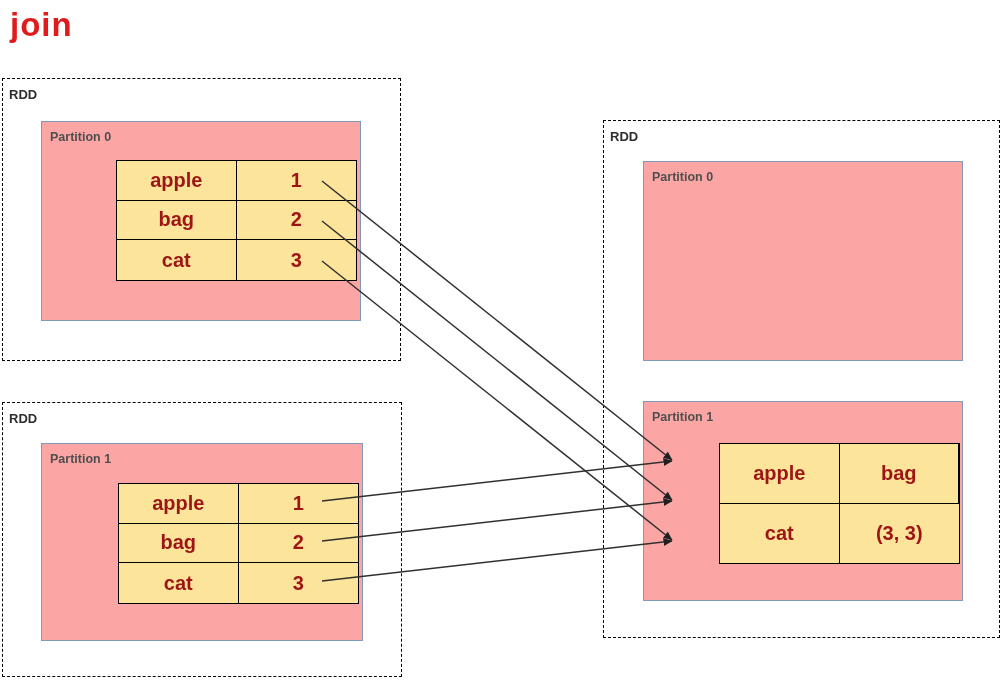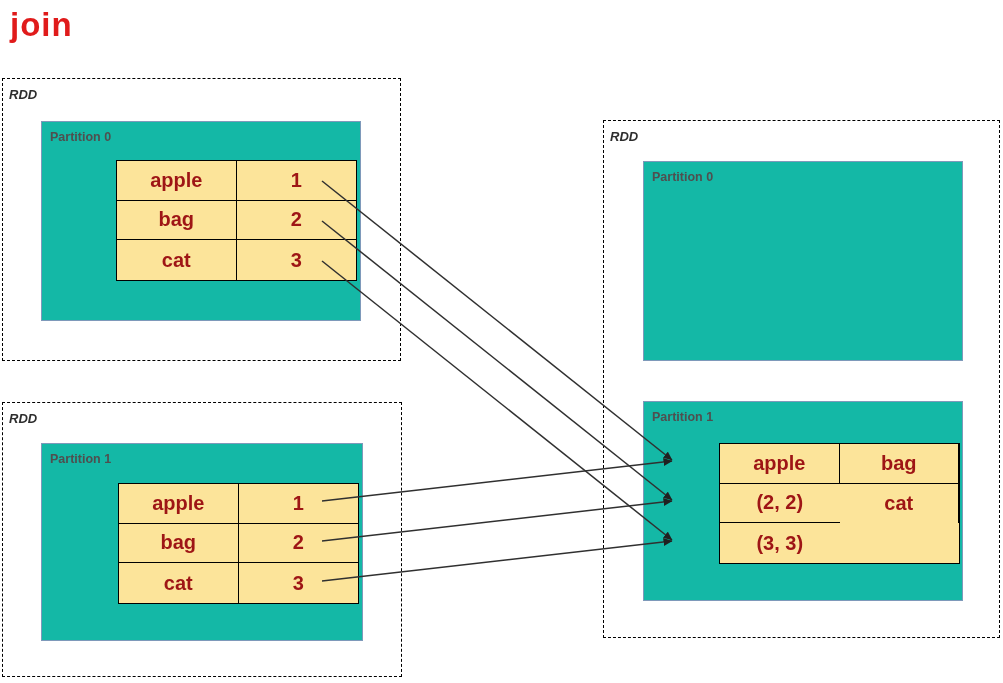--- a/index.html
+++ b/index.html
@@ -30,25 +30,24 @@
     background: transparent;
     box-sizing: border-box;
   }
   .rdd-label {
     position: absolute;
     left: 6px;
     top: 8px;
     font-size: 13px;
     font-weight: bold;
     color: #2e2e2e;
-    font-style: italic;
   }
   .partition {
     position: absolute;
-    background: #14b8a6;
+    background: #fca5a5;
     border: 1px solid #7e99ba;
     box-sizing: border-box;
   }
   .partition-label {
     position: absolute;
     left: 8px;
     top: 8px;
     font-size: 12.5px;
     font-weight: bold;
     color: #4f4f4f;
@@ -130,21 +129,20 @@
   <div class="rdd" style="left:603px; top:120px; width:397px; height:518px;">
     <div class="rdd-label">RDD</div>
     <div class="partition" style="left:39px; top:40px; width:320px; height:200px;">
       <div class="partition-label">Partition 0</div>
     </div>
     <div class="partition" style="left:39px; top:280px; width:320px; height:200px;">
       <div class="partition-label">Partition 1</div>
       <div class="kv-table" style="left:39px; top:41px; width:241px; height:121px;">
         <div class="kv-cell">apple</div>
         <div class="kv-cell">bag</div>
-        <div class="kv-cell last-col">(2, 2)</div>
         <div class="kv-cell last-row">cat</div>
         <div class="kv-cell last-col last-row">(3, 3)</div>
       </div>
     </div>
   </div>
 
   <svg class="arrows-layer" viewBox="0 0 1003 683" xmlns="http://www.w3.org/2000/svg">
     <defs>
       <marker id="arrowhead" markerWidth="10" markerHeight="8" refX="8.5" refY="4" orient="auto" markerUnits="userSpaceOnUse">
         <path d="M0,0 L9,4 L0,8 z" fill="#202020"></path>

